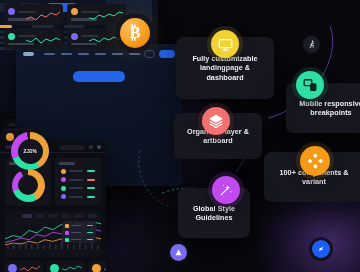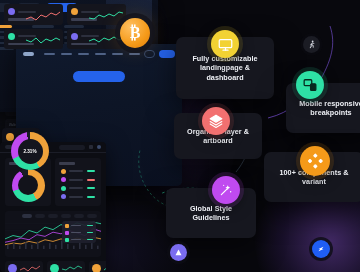--- a/index.html
+++ b/index.html
@@ -150,21 +150,21 @@
   
   .fcard { position:absolute; background:#16171f; border-radius:7px;
      box-shadow:0 10px 28px rgba(0,0,0,.55); display:flex; align-items:center;
      justify-content:flex-end; text-align:center; }
   .fcard span { font-size:7.2px; line-height:9.5px; font-weight:700; color:#f0f2f7;
      letter-spacing:.05px; padding:0 8px; }
   #card-1 { left:176px; top:37px; width:98px; height:62px; }
   #card-2 { left:286px; top:83px; width:90px; height:50px; }
   #card-3 { left:174px; top:113px; width:88px; height:46px; }
   #card-4 { left:264px; top:152px; width:100px; height:50px; }
-  #card-5 { left:166px; top:188px; width:90px; height:50px; }
+  #card-5 { left:178px; top:188px; width:72px; height:50px; }
 
   
   .badge { position:absolute; border-radius:50%; display:flex; align-items:center;
      justify-content:center; box-shadow:0 4px 14px rgba(0,0,0,.55); }
   .badge svg { display:block; }
   #badge-1 { left:211px; top:30px; width:28px; height:28px; background:#f2d233;
      box-shadow:0 0 0 4px rgba(242,210,51,.13), 0 4px 14px rgba(0,0,0,.5); }
   #badge-2 { left:296px; top:71px; width:28px; height:28px; background:#2ee0a5;
      box-shadow:0 0 0 4px rgba(46,224,165,.13), 0 4px 14px rgba(0,0,0,.5); }
   #badge-3 { left:202px; top:107px; width:28px; height:28px; background:#f27070;

